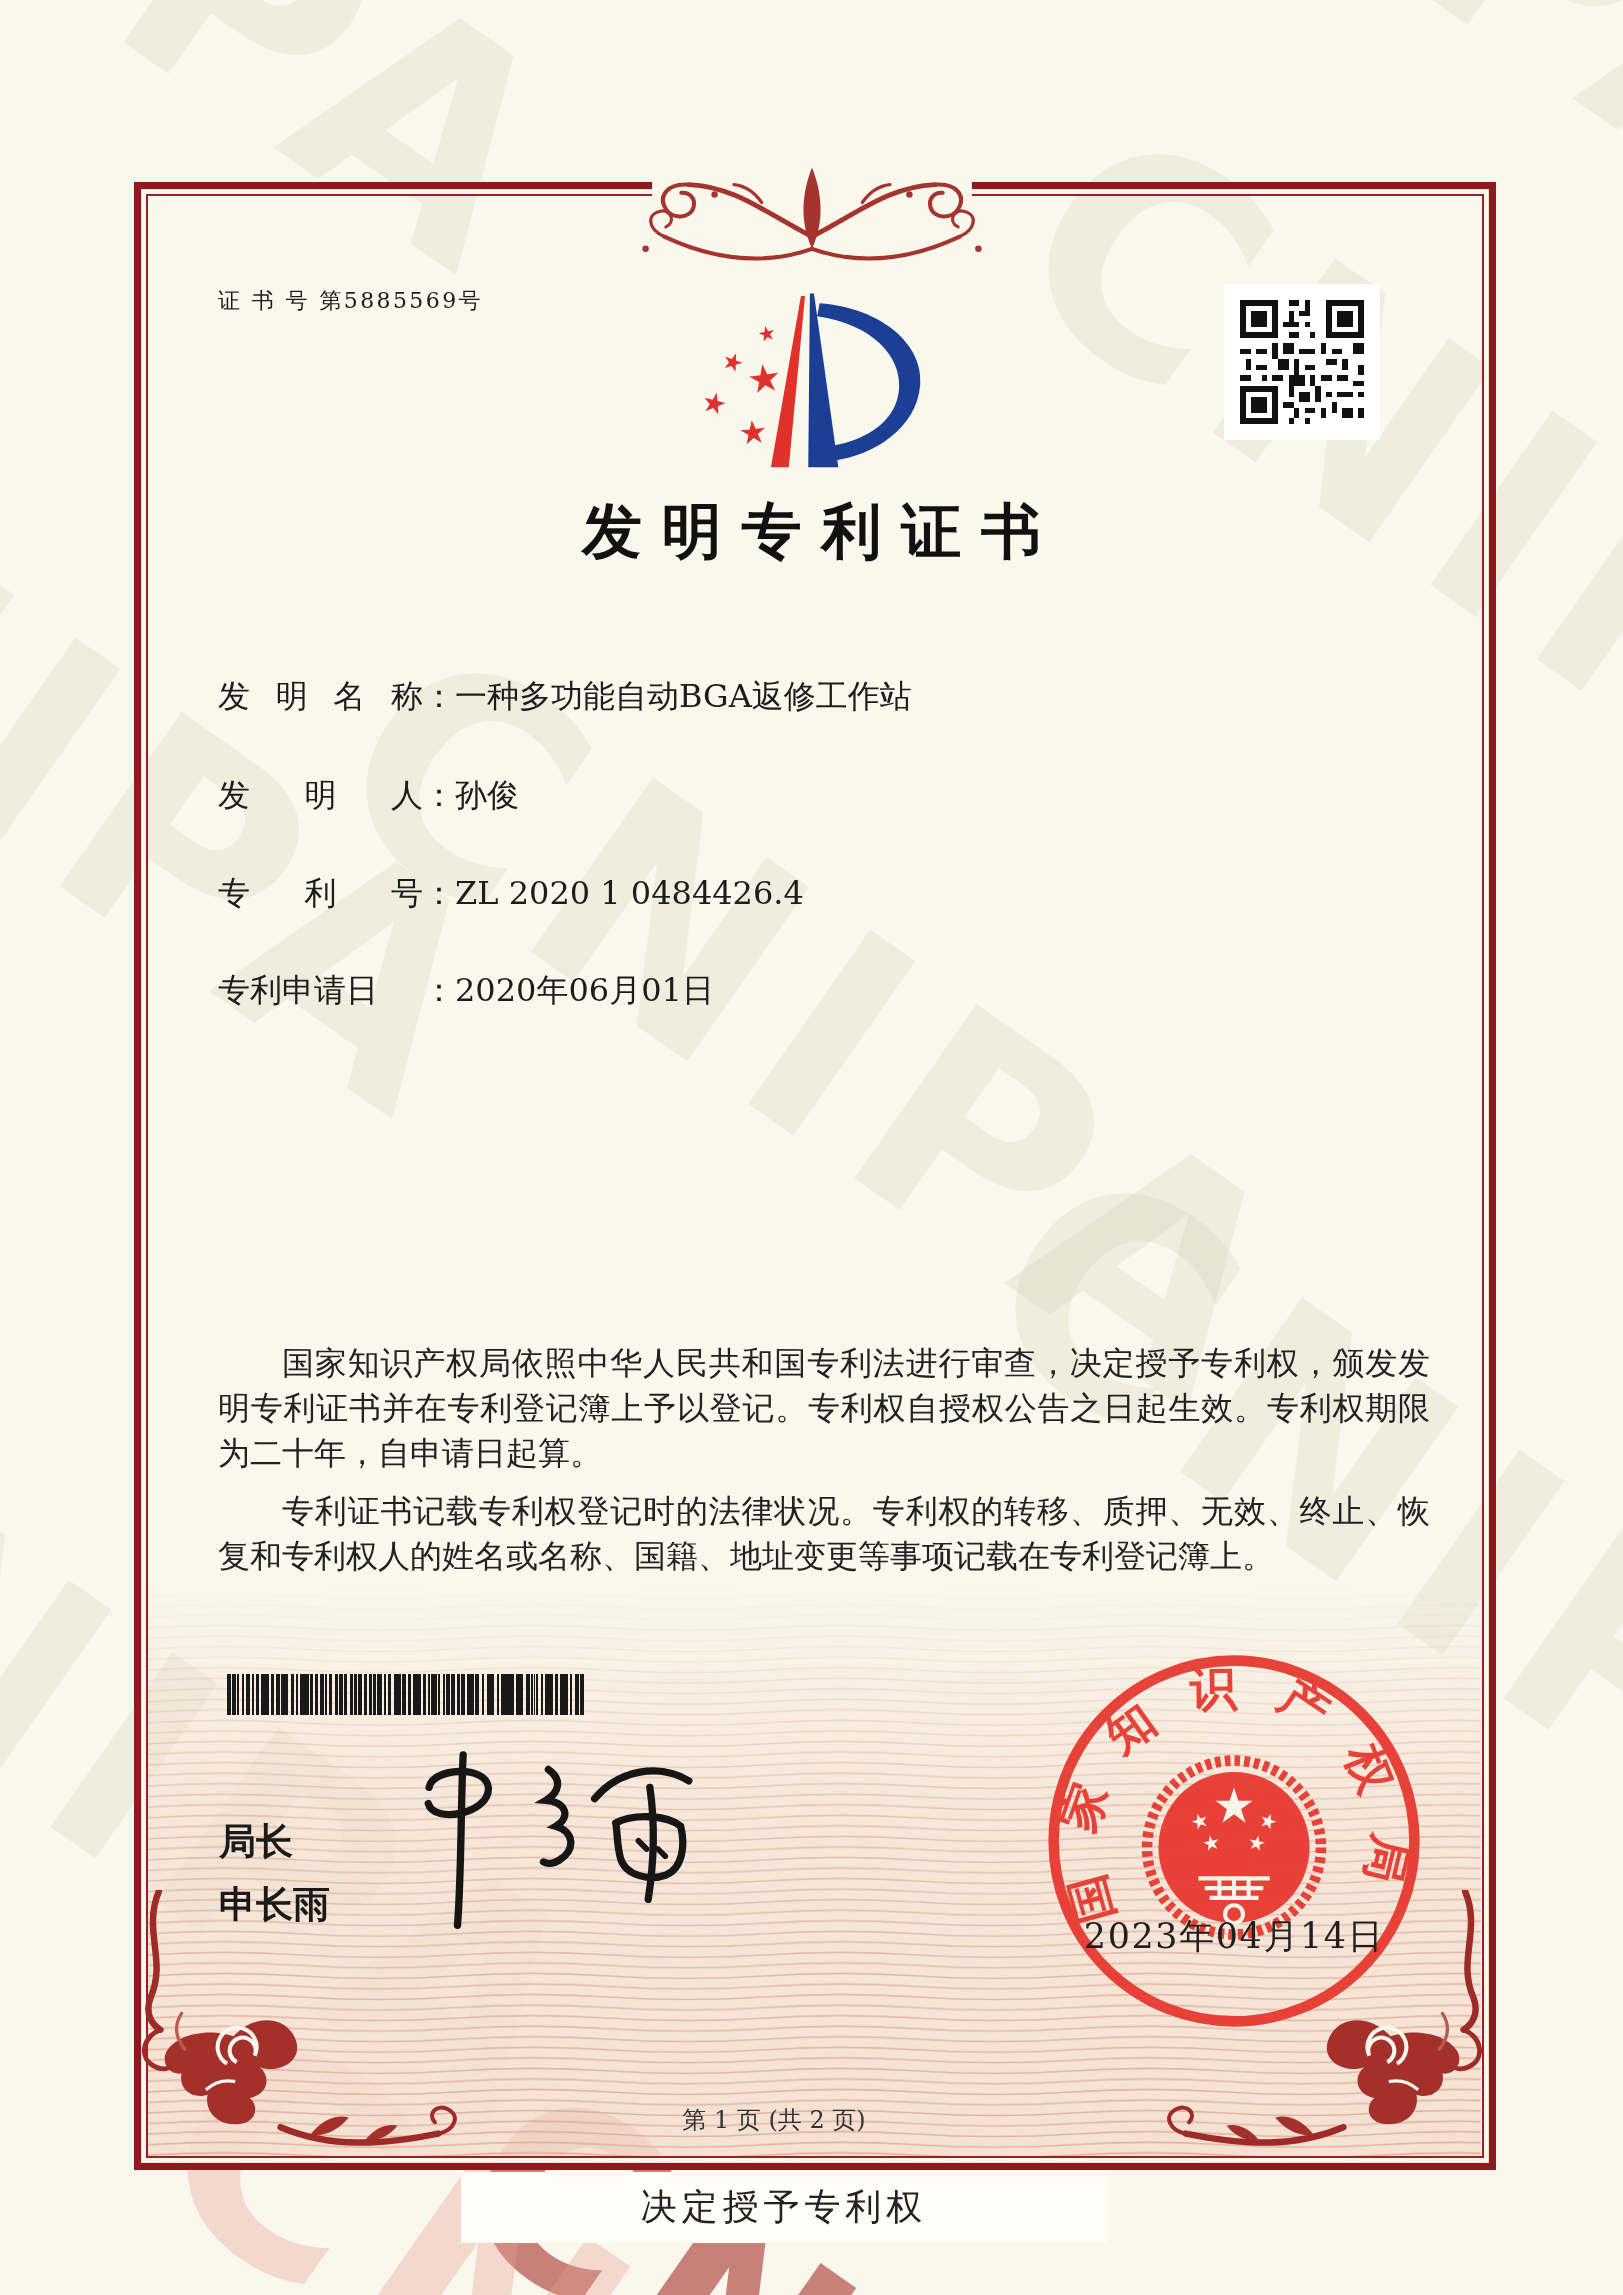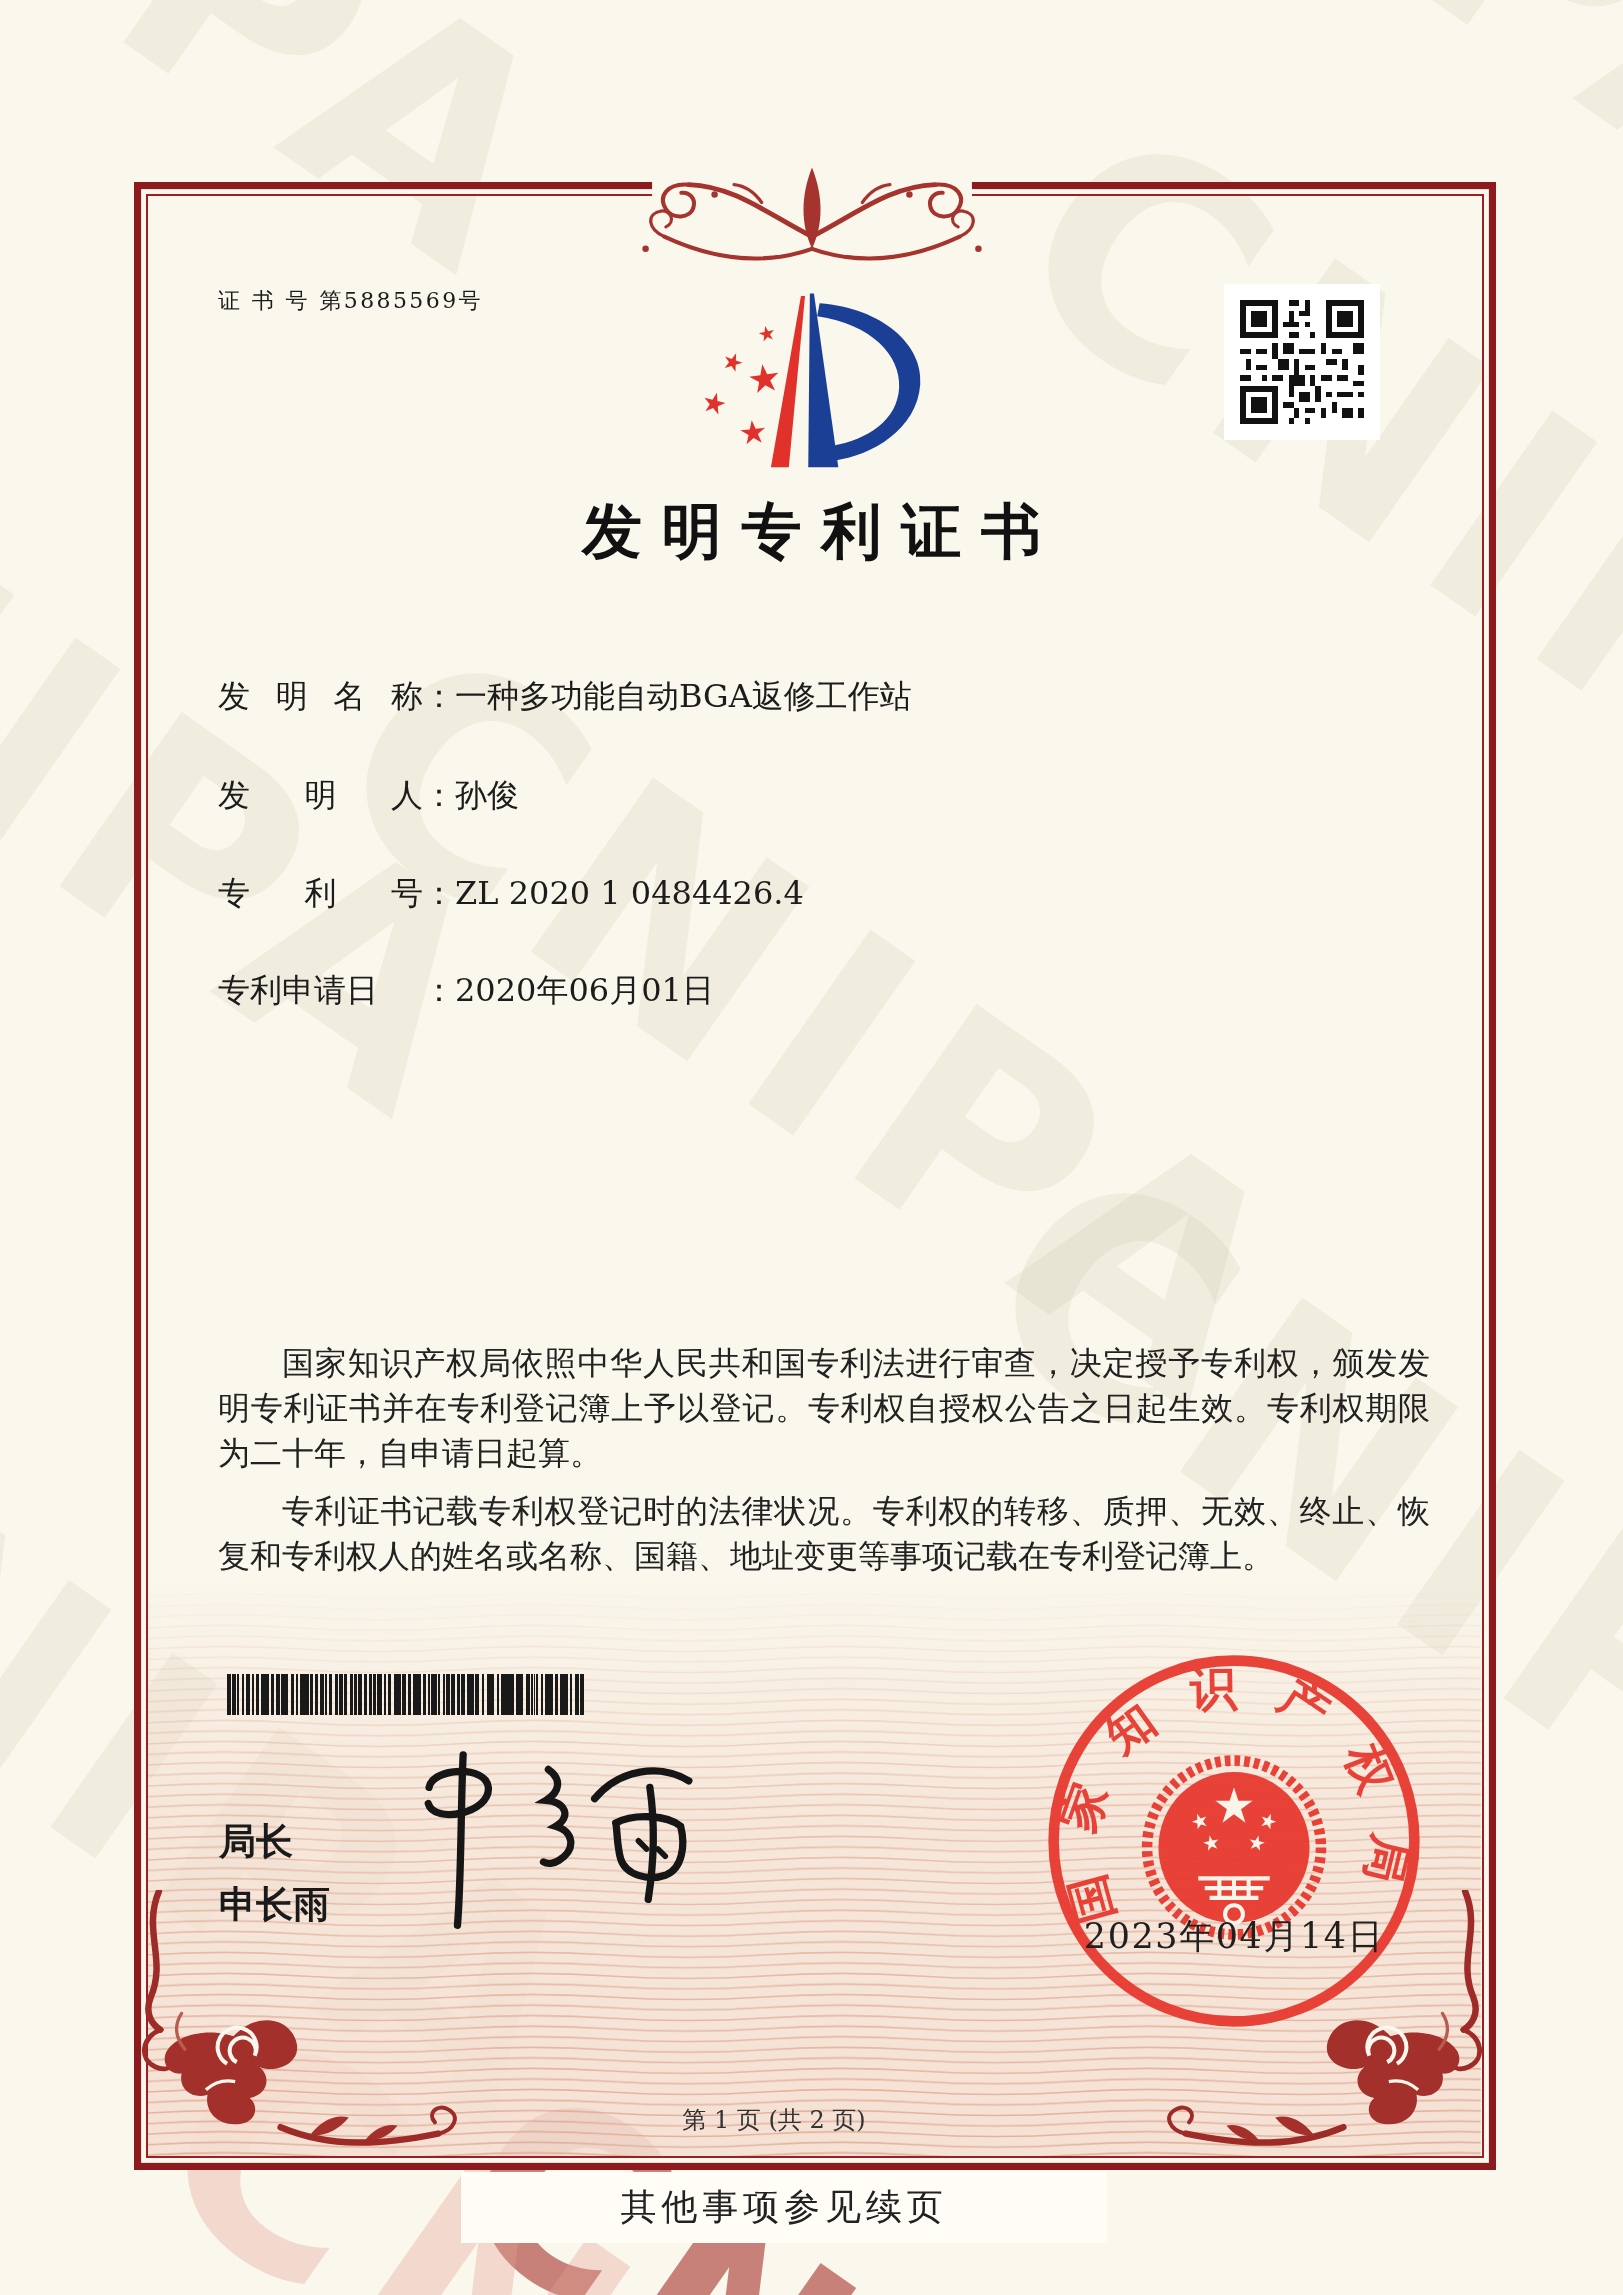--- a/index.html
+++ b/index.html
@@ -260,17 +260,17 @@
           <path d="M222,286 v24 M240,286 v24 M258,286 v24"></path>
           <circle cx="240" cy="330" r="11"></circle>
         </g>
       </g>
       <text x="240" y="372" text-anchor="middle" font-size="43" fill="#101010" letter-spacing="2" font-family="'DejaVu Serif',serif">2023年04月14日</text>
     </g>
   </svg>
 
   <div class="pageinfo">第 1 页 (共 2 页)</div>
   <div class="contband">
-    <span>其他事项参见续页</span>
+    <span>决定授予专利权</span>
   </div>
 
 </div>
 
 
 </body></html>

